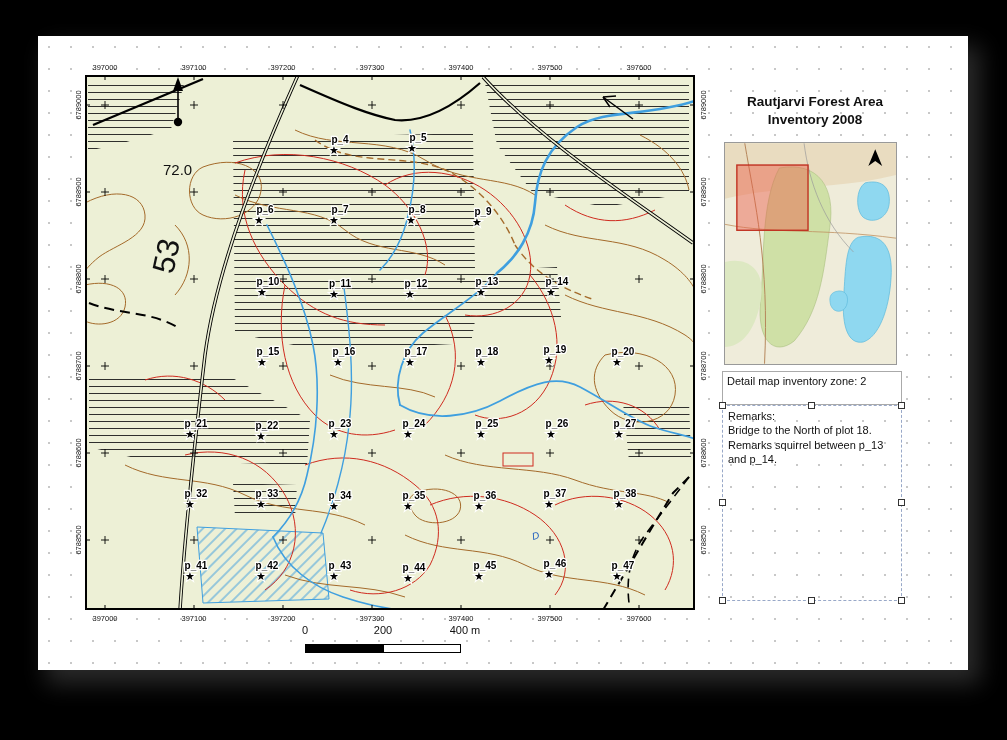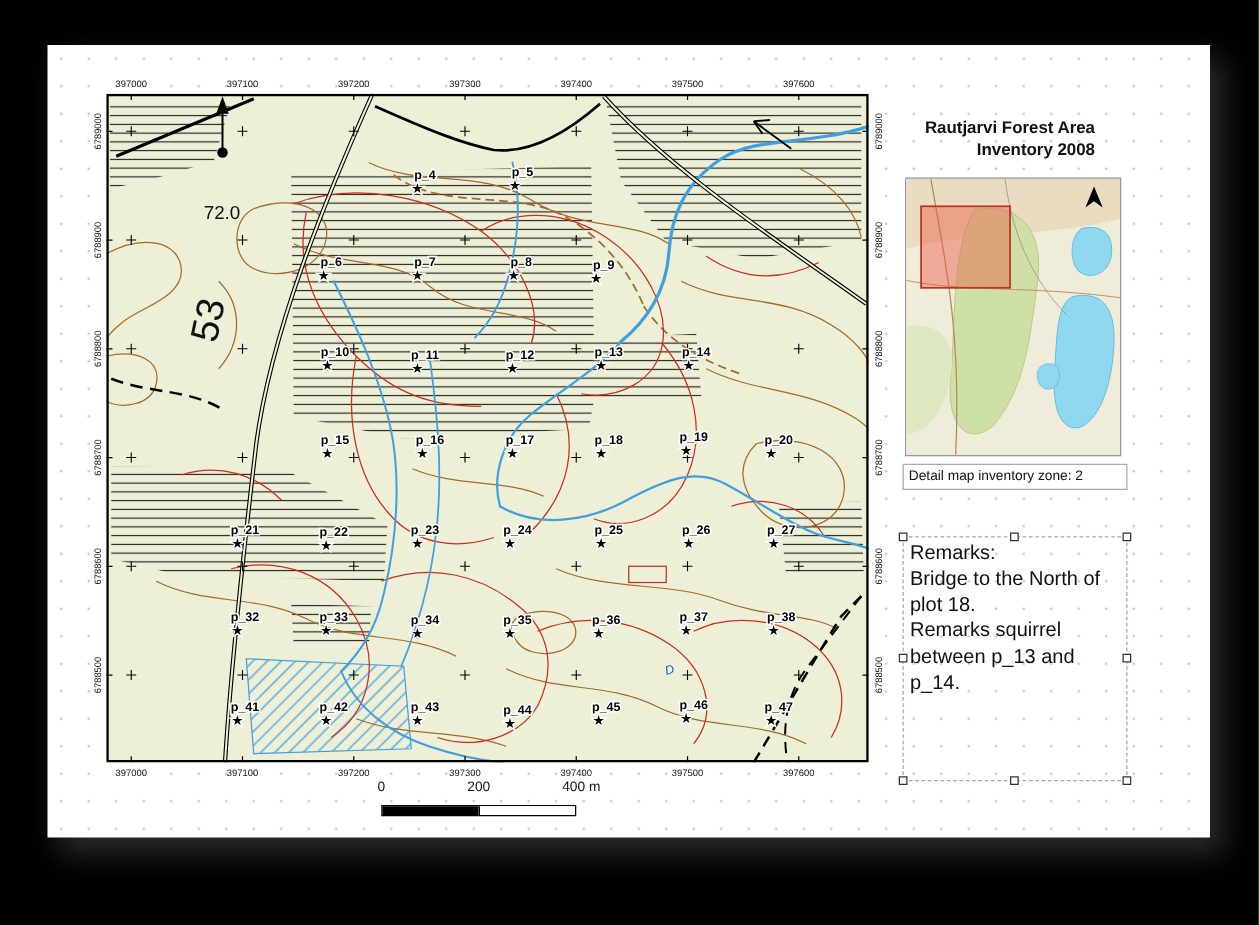--- a/index.html
+++ b/index.html
@@ -28,38 +28,37 @@
   .plot-label {
     font-family:"Liberation Sans", sans-serif; font-size:10px; font-weight:bold;
     text-anchor:middle; fill:#000; stroke:#fff; stroke-width:2.5px; paint-order:stroke;
   }
   .plot-star {
     font-family:"DejaVu Sans", sans-serif; font-size:11px;
     text-anchor:middle; fill:#000; stroke:#fff; stroke-width:2px; paint-order:stroke;
   }
   .map-annotation { font-family:"Liberation Sans", sans-serif; }
   .title {
-    position:absolute; left:648px; top:57px; width:190px;
-    text-align:right; font-weight:bold; font-size:13.5px; line-height:1.3;
+    position:absolute; left:682px; top:57px; width:190px;
+    text-align:center; font-weight:bold; font-size:13.5px; line-height:1.3;
   }
   .overview {
     position:absolute; left:686px; top:106px; width:173px; height:223px;
     border:1px solid #999; background:#efecda;
   }
   .overview svg { display:block; width:100%; height:100%; }
   .detail-box {
-    position:absolute; left:684px; top:335px; width:180px; height:21px;
+    position:absolute; left:684px; top:335px; width:180px; height:34px;
     background:#fff; border:1px solid #aaa; font-size:11px; padding:3px 4px;
     white-space:nowrap; overflow:hidden;
   }
   .remarks {
     position:absolute; left:684px; top:369px; width:180px; height:196px;
-    border:1.5px dashed #98a8c8; font-size:16px; line-height:1.3;
+    border:1.5px dashed #98a8c8; font-size:11px; line-height:1.3;
     padding:3px 5px;
-    margin-top:24px;
   }
   .handle {
     position:absolute; width:7px; height:7px; background:#fff; border:1px solid #333;
   }
   .h-nw{left:-4px;top:-4px}.h-n{left:50%;top:-4px;margin-left:-4px}.h-ne{right:-4px;top:-4px}
   .h-w{left:-4px;top:50%;margin-top:-4px}.h-e{right:-4px;top:50%;margin-top:-4px}
   .h-sw{left:-4px;bottom:-4px}.h-s{left:50%;bottom:-4px;margin-left:-4px}.h-se{right:-4px;bottom:-4px}
   .scale-label { position:absolute; top:588px; font-size:11px; transform:translateX(-50%); white-space:nowrap; }
   .scale-bar {
     position:absolute; left:267px; top:608px; width:156px; height:9px;

